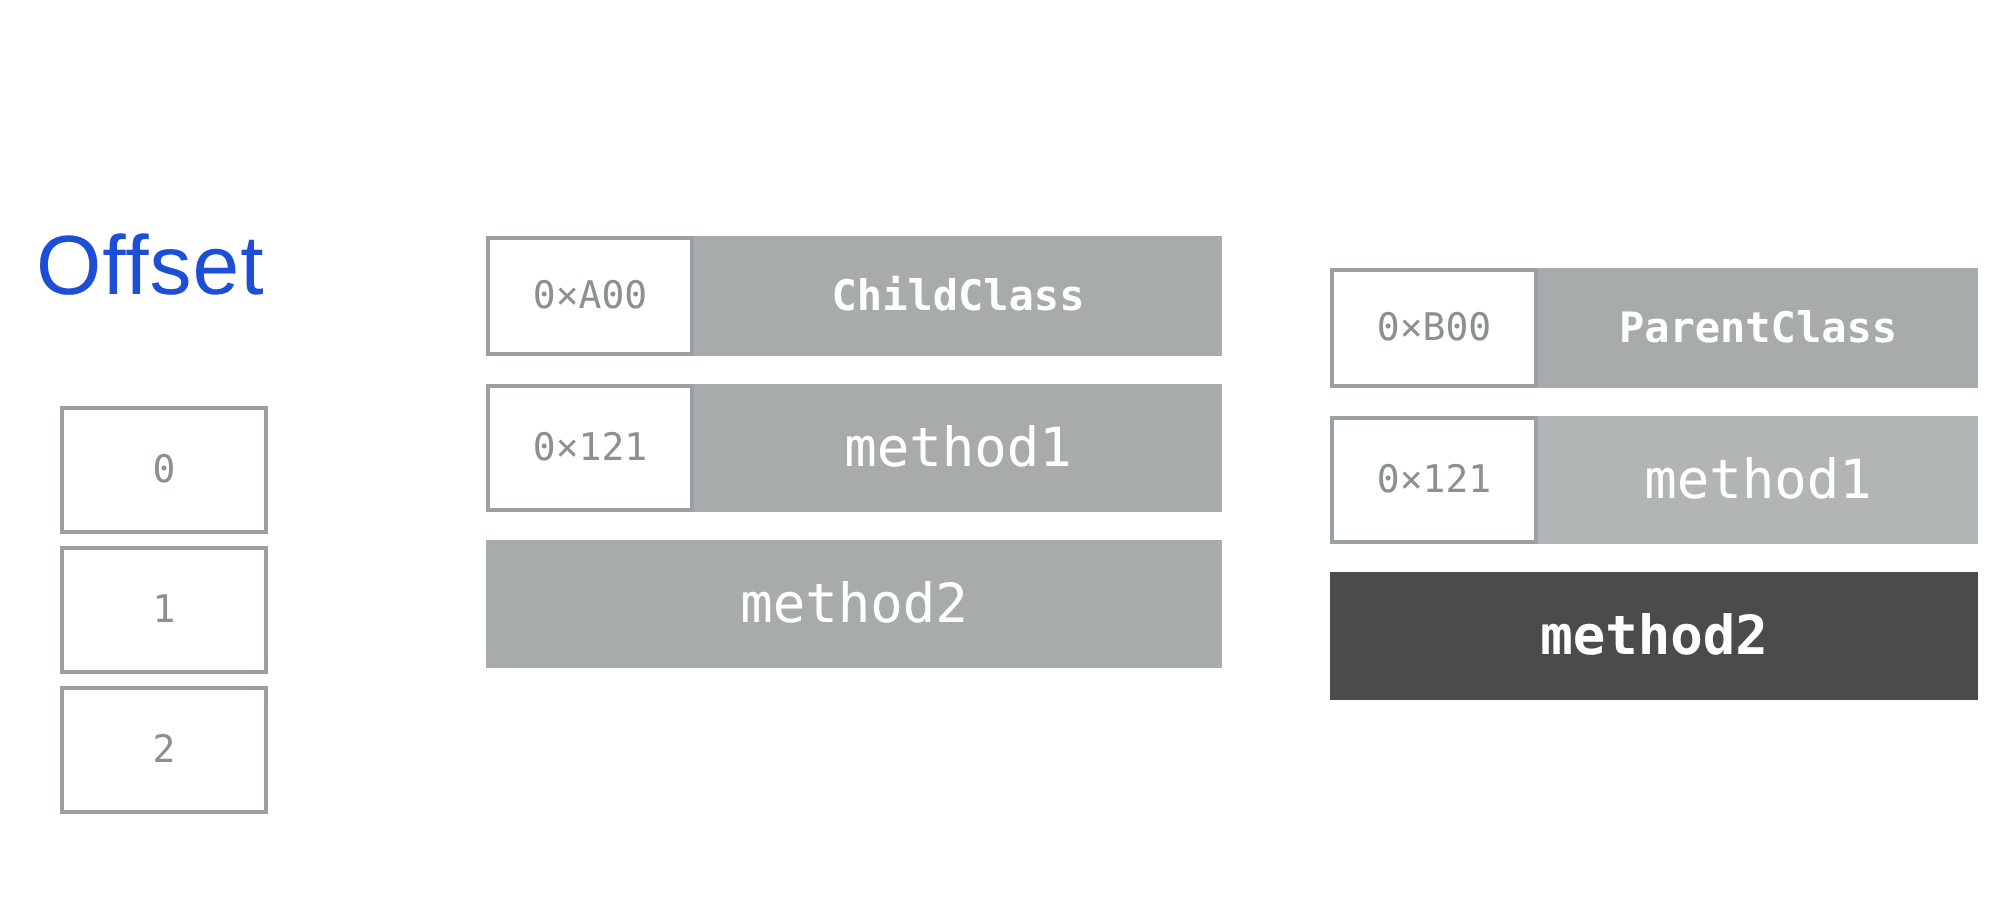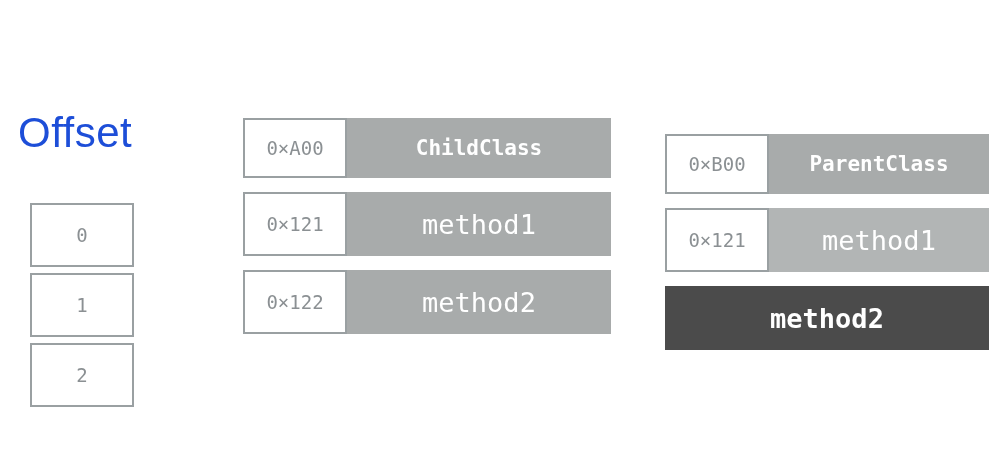--- a/index.html
+++ b/index.html
@@ -127,23 +127,20 @@
   <div class="vrow method-row">
     <div class="addr-box">
       <span>0×121</span>
     </div>
     <div class="name-box tone-mid">
       <span>method1</span>
     </div>
   </div>
 
   <div class="vrow method-row">
-    <div class="addr-box">
-      <span>0×122</span>
-    </div>
     <div class="name-box tone-mid">
       <span>method2</span>
     </div>
   </div>
 
 </div>
 
 <div class="vtable" id="child-table">
 
   <div class="vrow header-row">

